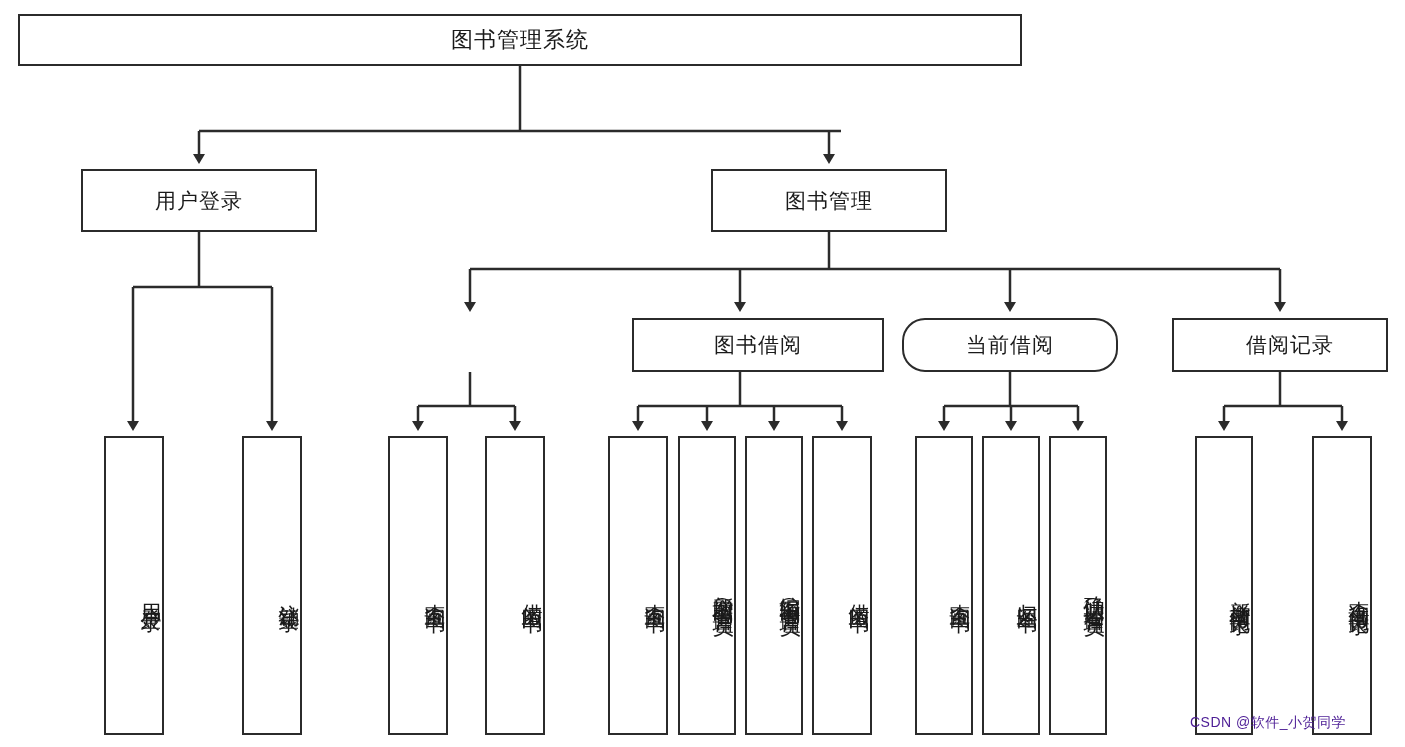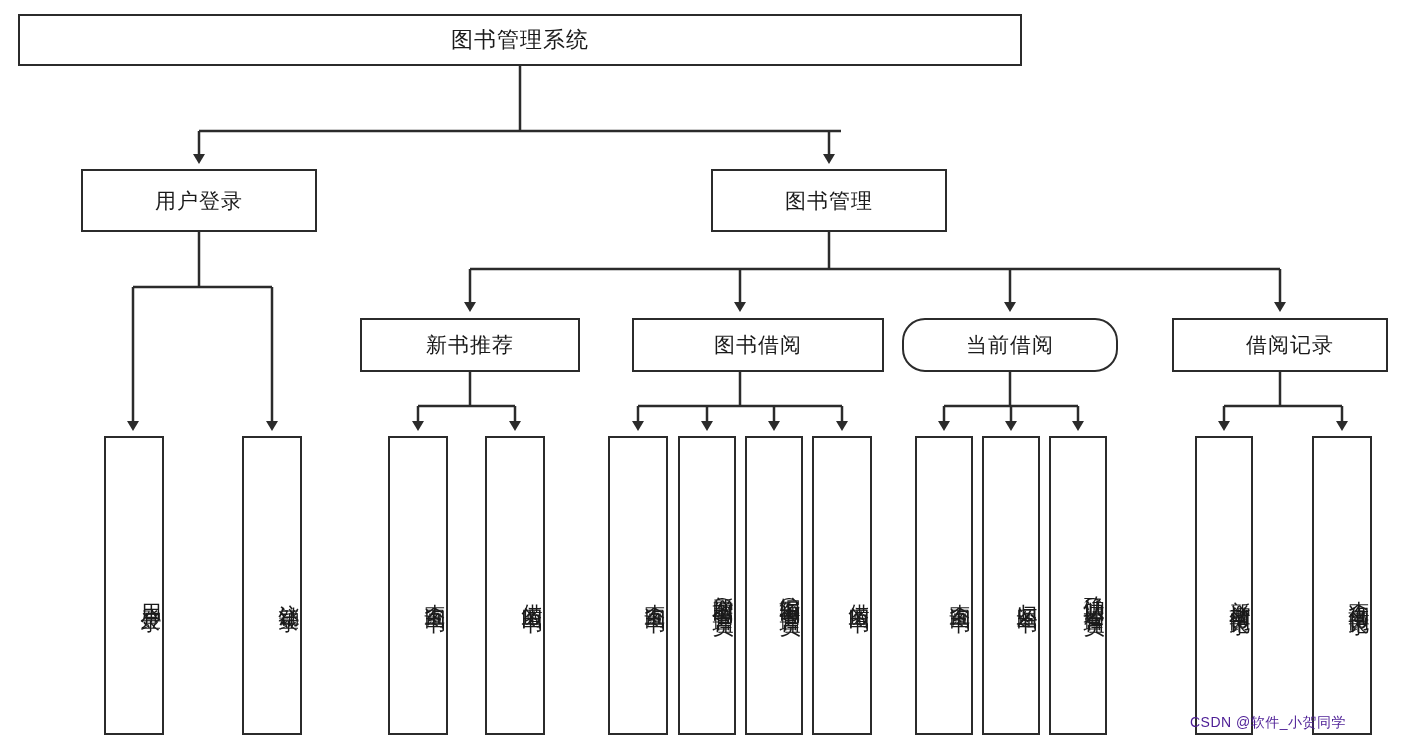--- a/index.html
+++ b/index.html
@@ -125,23 +125,20 @@
     <span>图书管理系统</span>
   </div>
 
   <div class="node horiz" style="left:81px; top:169px; width:236px; height:63px;">
     <span>用户登录</span>
   </div>
   <div class="node horiz" style="left:711px; top:169px; width:236px; height:63px;">
     <span>图书管理</span>
   </div>
 
-  <div class="node horiz" style="left:360px; top:318px; width:220px; height:54px;">
-    <span>新书推荐</span>
-  </div>
   <div class="node horiz" style="left:632px; top:318px; width:252px; height:54px;">
     <span>图书借阅</span>
   </div>
   <div class="node horiz" style="left:902px; top:318px; width:216px; height:54px;border-radius:23px;">
     <span>当前借阅</span>
   </div>
   <div class="node horiz" style="left:1172px; top:318px; width:216px; height:54px;padding-left:20px;">
     <span>借阅记录</span>
   </div>
 

